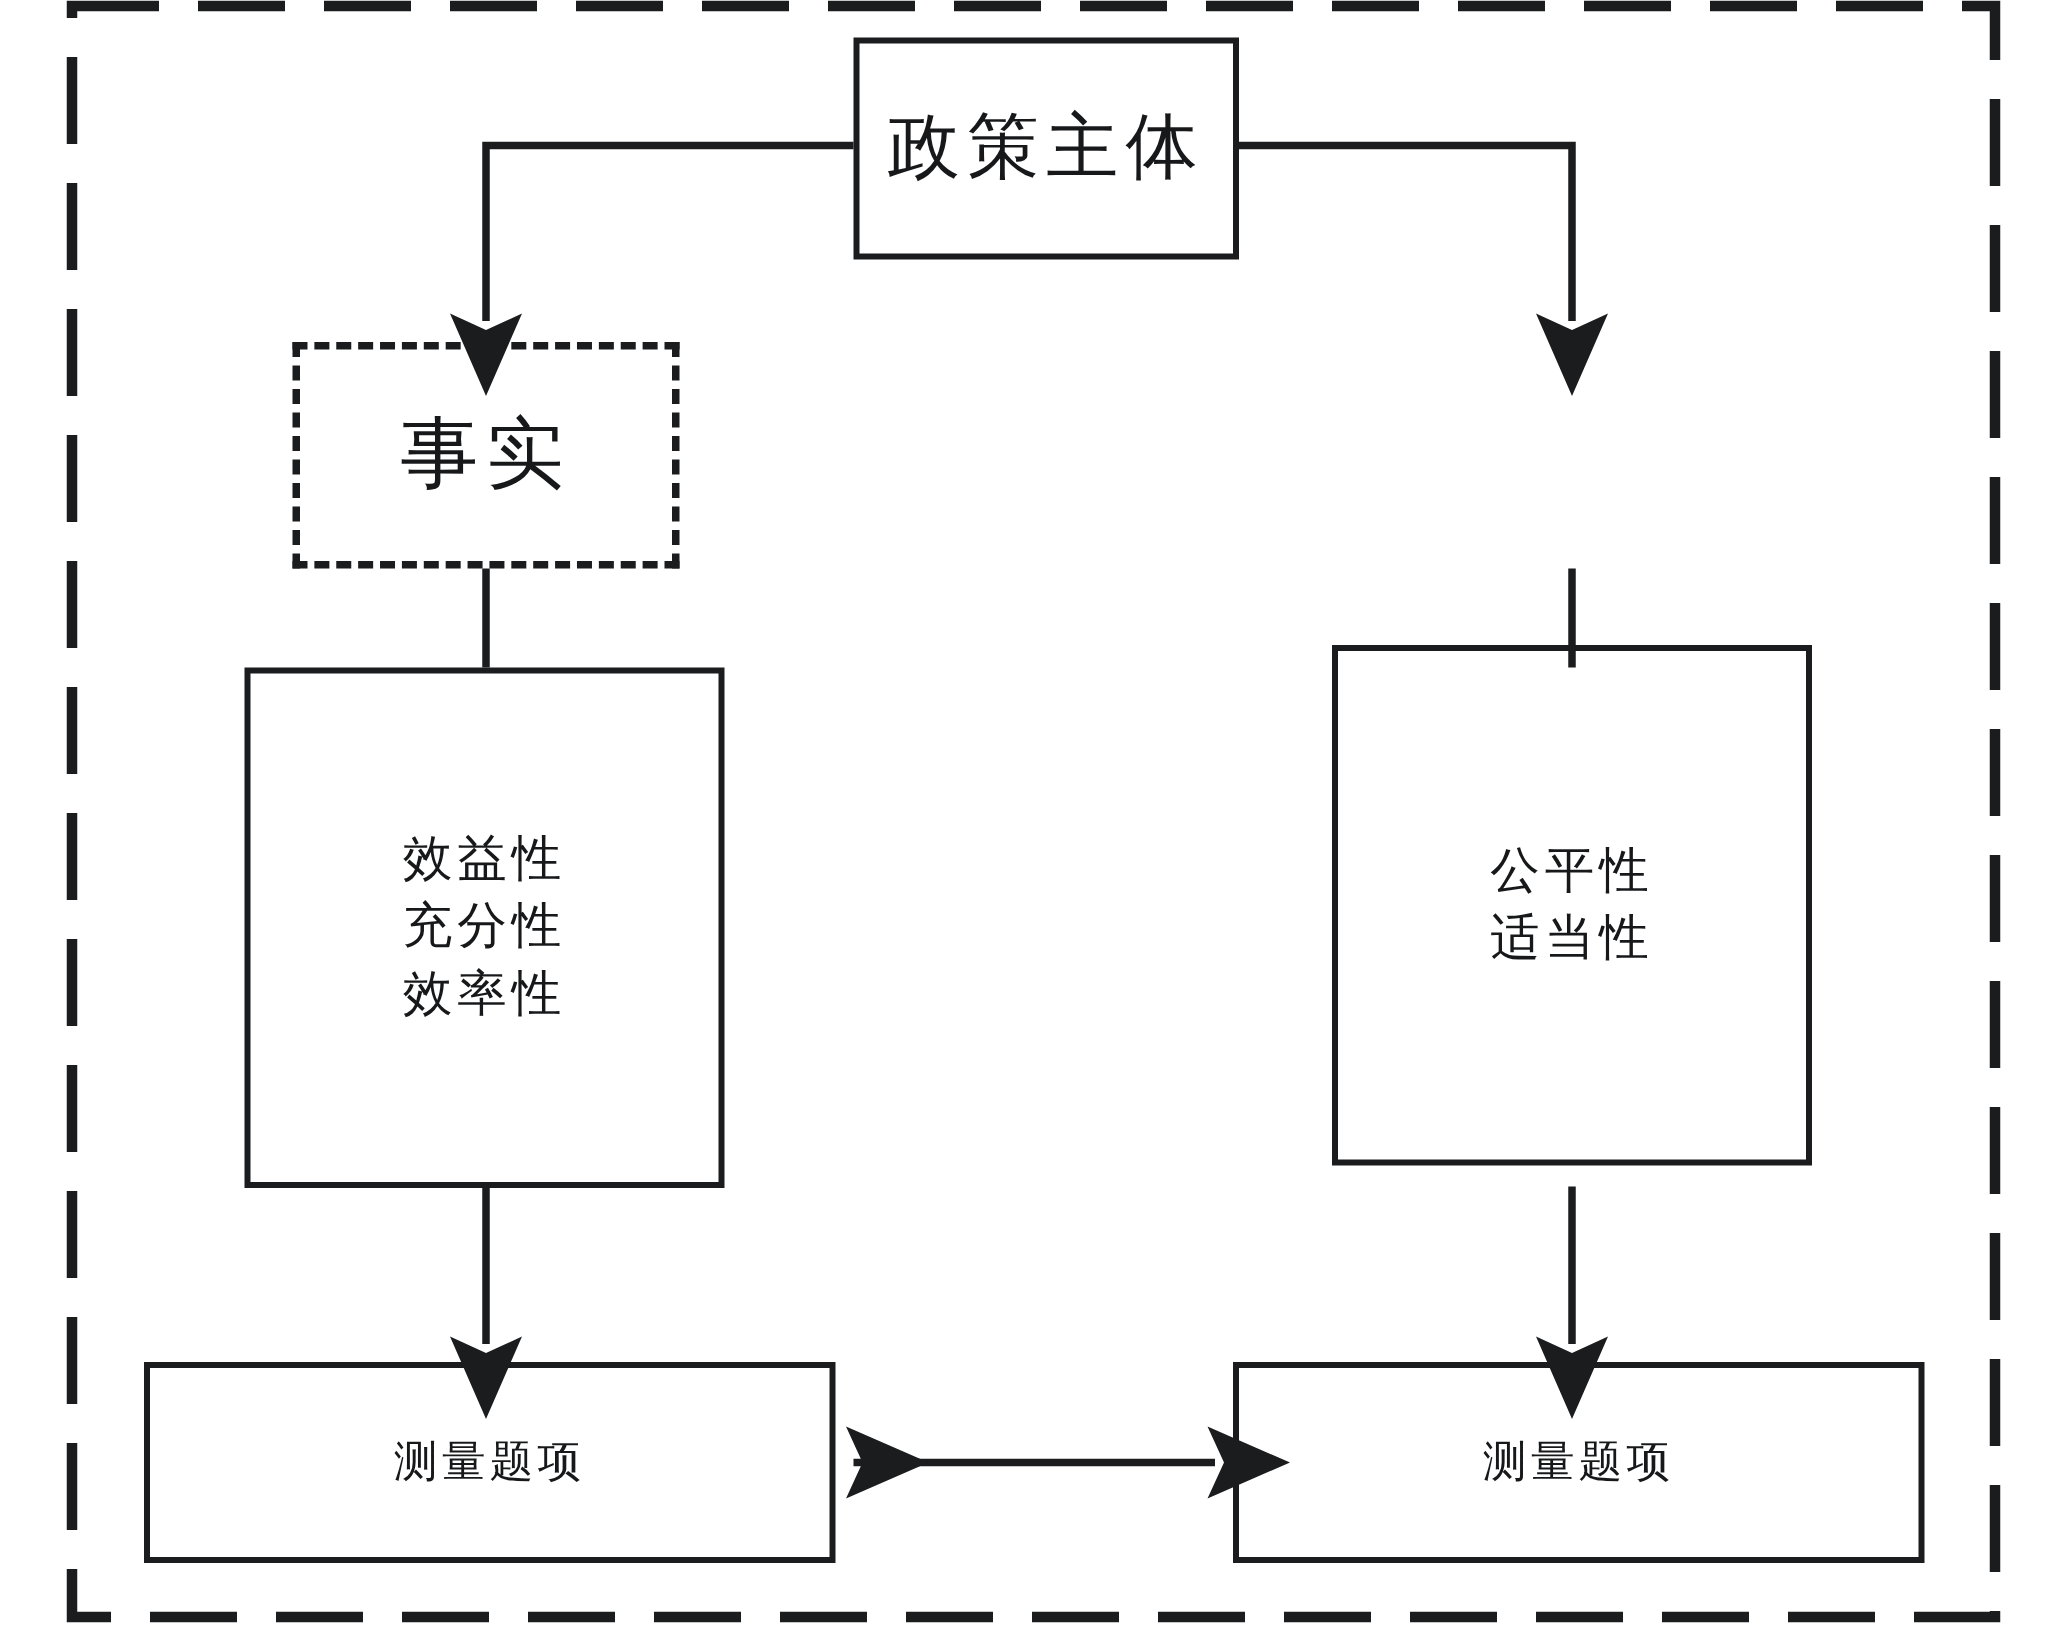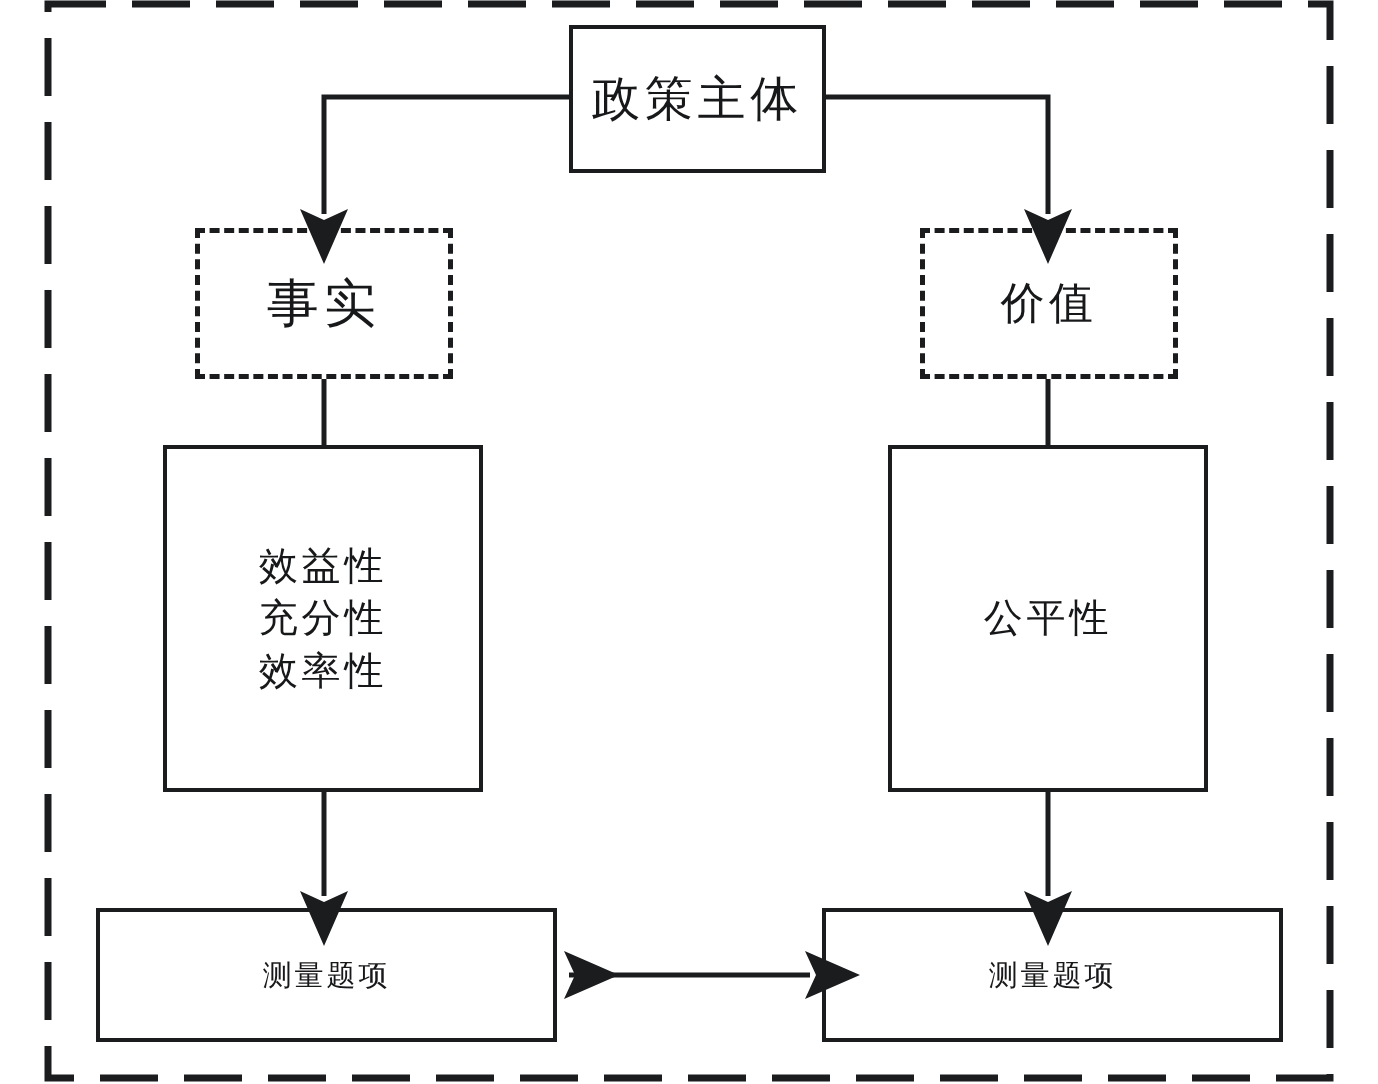--- a/index.html
+++ b/index.html
@@ -59,29 +59,29 @@
 
   #node-value {
     left: 920px;  top: 228px;  width: 258px;  height: 151px;
   }
   #node-value .node-label { font-size: 44px; }
 
   #node-fact-criteria {
     left: 163px;  top: 445px;  width: 320px;  height: 347px;
   }
   #node-value-criteria {
-    left: 888px;  top: 445px;  width: 320px;  height: 347px;
+    left: 888px;  top: 430px;  width: 320px;  height: 347px;
   }
   .criteria-list {
     display: flex;
     flex-direction: column;
     align-items: center;
     gap: 6px;
   }
-  .criteria-list .node-label { font-size: 39px; }
+  .criteria-list .node-label { font-size: 33px; }
 
   #node-items-left {
     left: 96px;  top: 908px;  width: 461px;  height: 134px;
   }
   #node-items-right {
     left: 822px;  top: 908px;  width: 461px;  height: 134px;
   }
   #node-items-left .node-label,
   #node-items-right .node-label { font-size: 29px; }
 </style>
@@ -118,35 +118,33 @@
   </svg>
 
   <div class="node node-solid" id="node-policy-subject">
     <div class="node-label">政策主体</div>
   </div>
 
   <div class="node node-dotted" id="node-fact">
     <div class="node-label">事实</div>
   </div>
 
-  <div class="node node-dotted" id="node-value">
-    <div class="node-label">价值</div>
-  </div>
 
   <div class="node node-solid" id="node-fact-criteria">
     <div class="criteria-list">
       <div class="node-label">效益性</div>
       <div class="node-label">充分性</div>
       <div class="node-label">效率性</div>
     </div>
   </div>
 
   <div class="node node-solid" id="node-value-criteria">
     <div class="criteria-list">
       <div class="node-label">公平性</div>
+      <div class="node-label">适当性</div>
     </div>
   </div>
 
   <div class="node node-solid" id="node-items-left">
     <div class="node-label">测量题项</div>
   </div>
 
   <div class="node node-solid" id="node-items-right">
     <div class="node-label">测量题项</div>
   </div>

